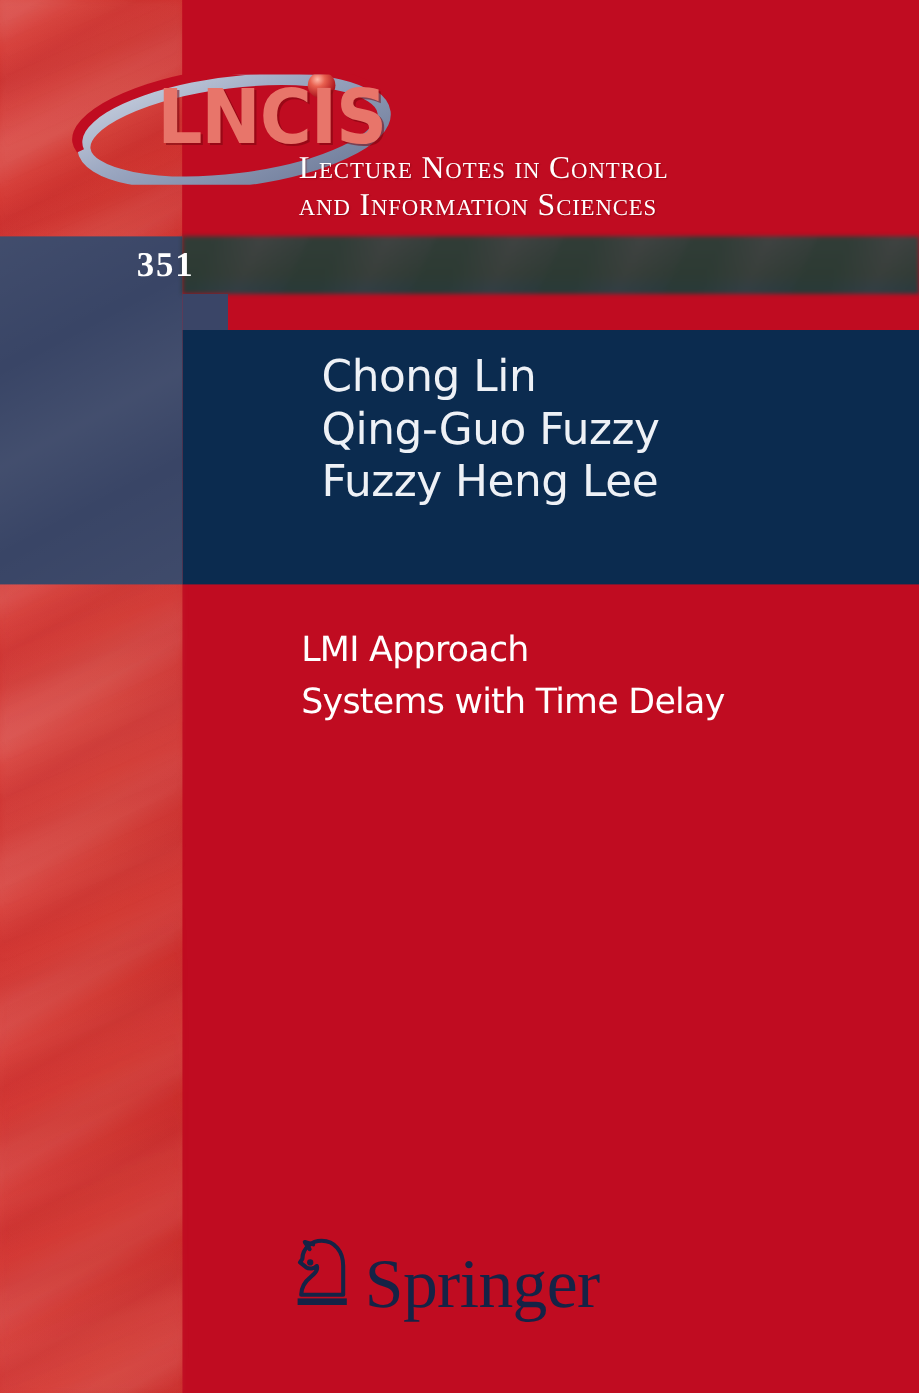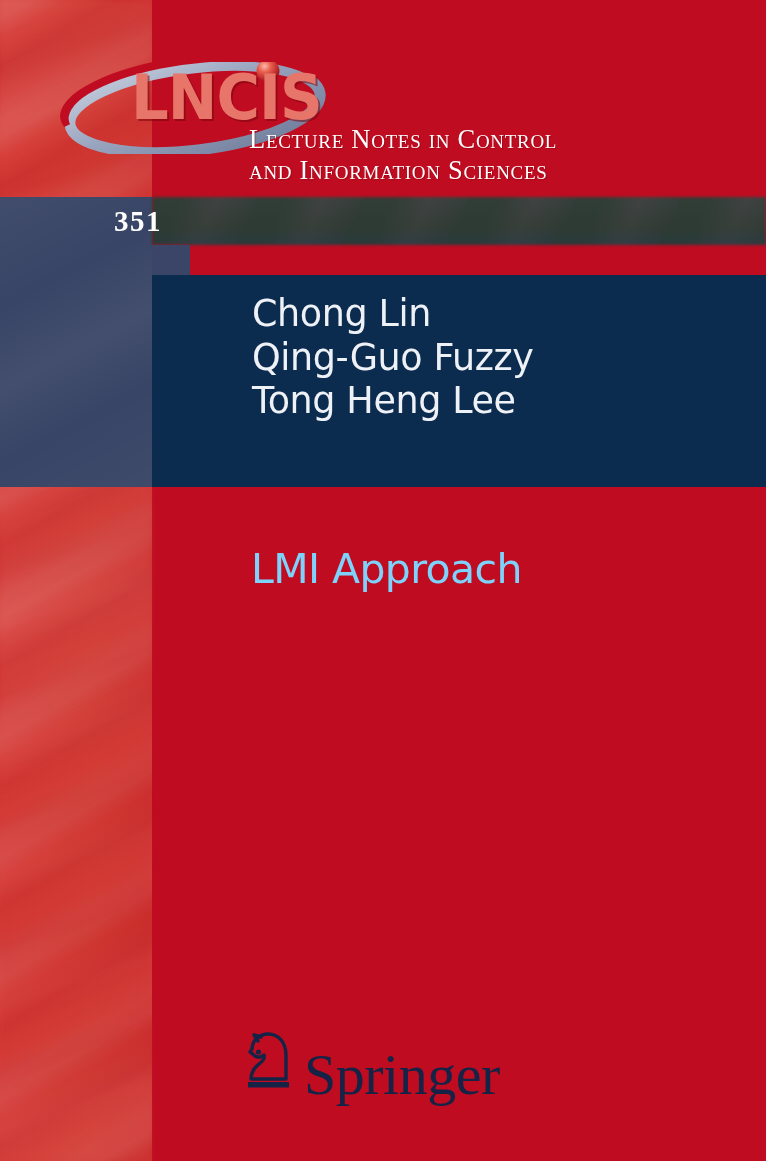--- a/index.html
+++ b/index.html
@@ -176,53 +176,53 @@
     font-size: 29px;
     font-weight: 700;
     letter-spacing: 1.5px;
     z-index: 6;
     margin-left: 30px;
   }
 
   
   .authors {
     position: absolute;
-    left: 252px; top: 292px;
+    left: 268px; top: 292px;
     z-index: 7;
     color: #eef1f6;
     font-family: "DejaVu Sans", sans-serif;
     font-weight: 400;
     font-size: 36.5px;
     line-height: 43.5px;
     letter-spacing: -0.4px;
   }
   .authors .au { display: block; white-space: nowrap; }
 
   
   .title {
     position: absolute;
-    left: 251px; top: 548px;
+    left: 251px; top: 520px;
     width: 510px;
     z-index: 7;
-    color: #7dd3fc;
+    color: #ffffff;
     font-family: "DejaVu Sans", sans-serif;
     font-weight: 400;
-    font-size: 41px;
+    font-size: 29px;
     line-height: 43px;
     letter-spacing: -0.6px;
   }
   .title .tl { display: block; white-space: nowrap; }
 
   
   .springer {
     position: absolute;
     left: 238px; top: 1029px;
     z-index: 7;
     display: flex;
-    align-items: flex-end;
+    align-items: center;
     gap: 10px;
   }
   .springer .knight { display: block; }
   .springer .word {
     color: #152346;
     font-family: "Liberation Serif", serif;
     font-size: 58px;
     line-height: 58px;
     letter-spacing: -0.5px;
     position: relative;
@@ -274,25 +274,26 @@
     <div class="navy-left"></div>
     <div class="navy-darkband"></div>
     <div class="navy-sq"></div>
   </div>
 
   <div class="volume-no">351</div>
 
   <div class="authors">
     <span class="au">Chong Lin</span>
     <span class="au">Qing-Guo Fuzzy</span>
-    <span class="au">Tong Heng Lee</span>
+    <span class="au">Fuzzy Heng Lee</span>
   </div>
 
   <div class="title">
     <span class="tl">LMI Approach</span>
+    <span class="tl">Systems with Time Delay</span>
   </div>
 
   <div class="springer">
     <span class="knight">
       <svg width="56" height="66" viewBox="0 0 56 66">
         <g fill="none" stroke="#152346" stroke-width="3.4" stroke-linejoin="round" stroke-linecap="round">
           <path d="M14 20 C14 11, 22 5, 30 5 C41 5, 48 14, 48 26 L48 50 L13 50
                    C13 44, 16 39, 21 35 C25 32, 27 29, 26 26
                    C24 28, 20 29, 17 27 L12 23 Z"></path>
           <path d="M20 12 L16 6 L23 8"></path>

